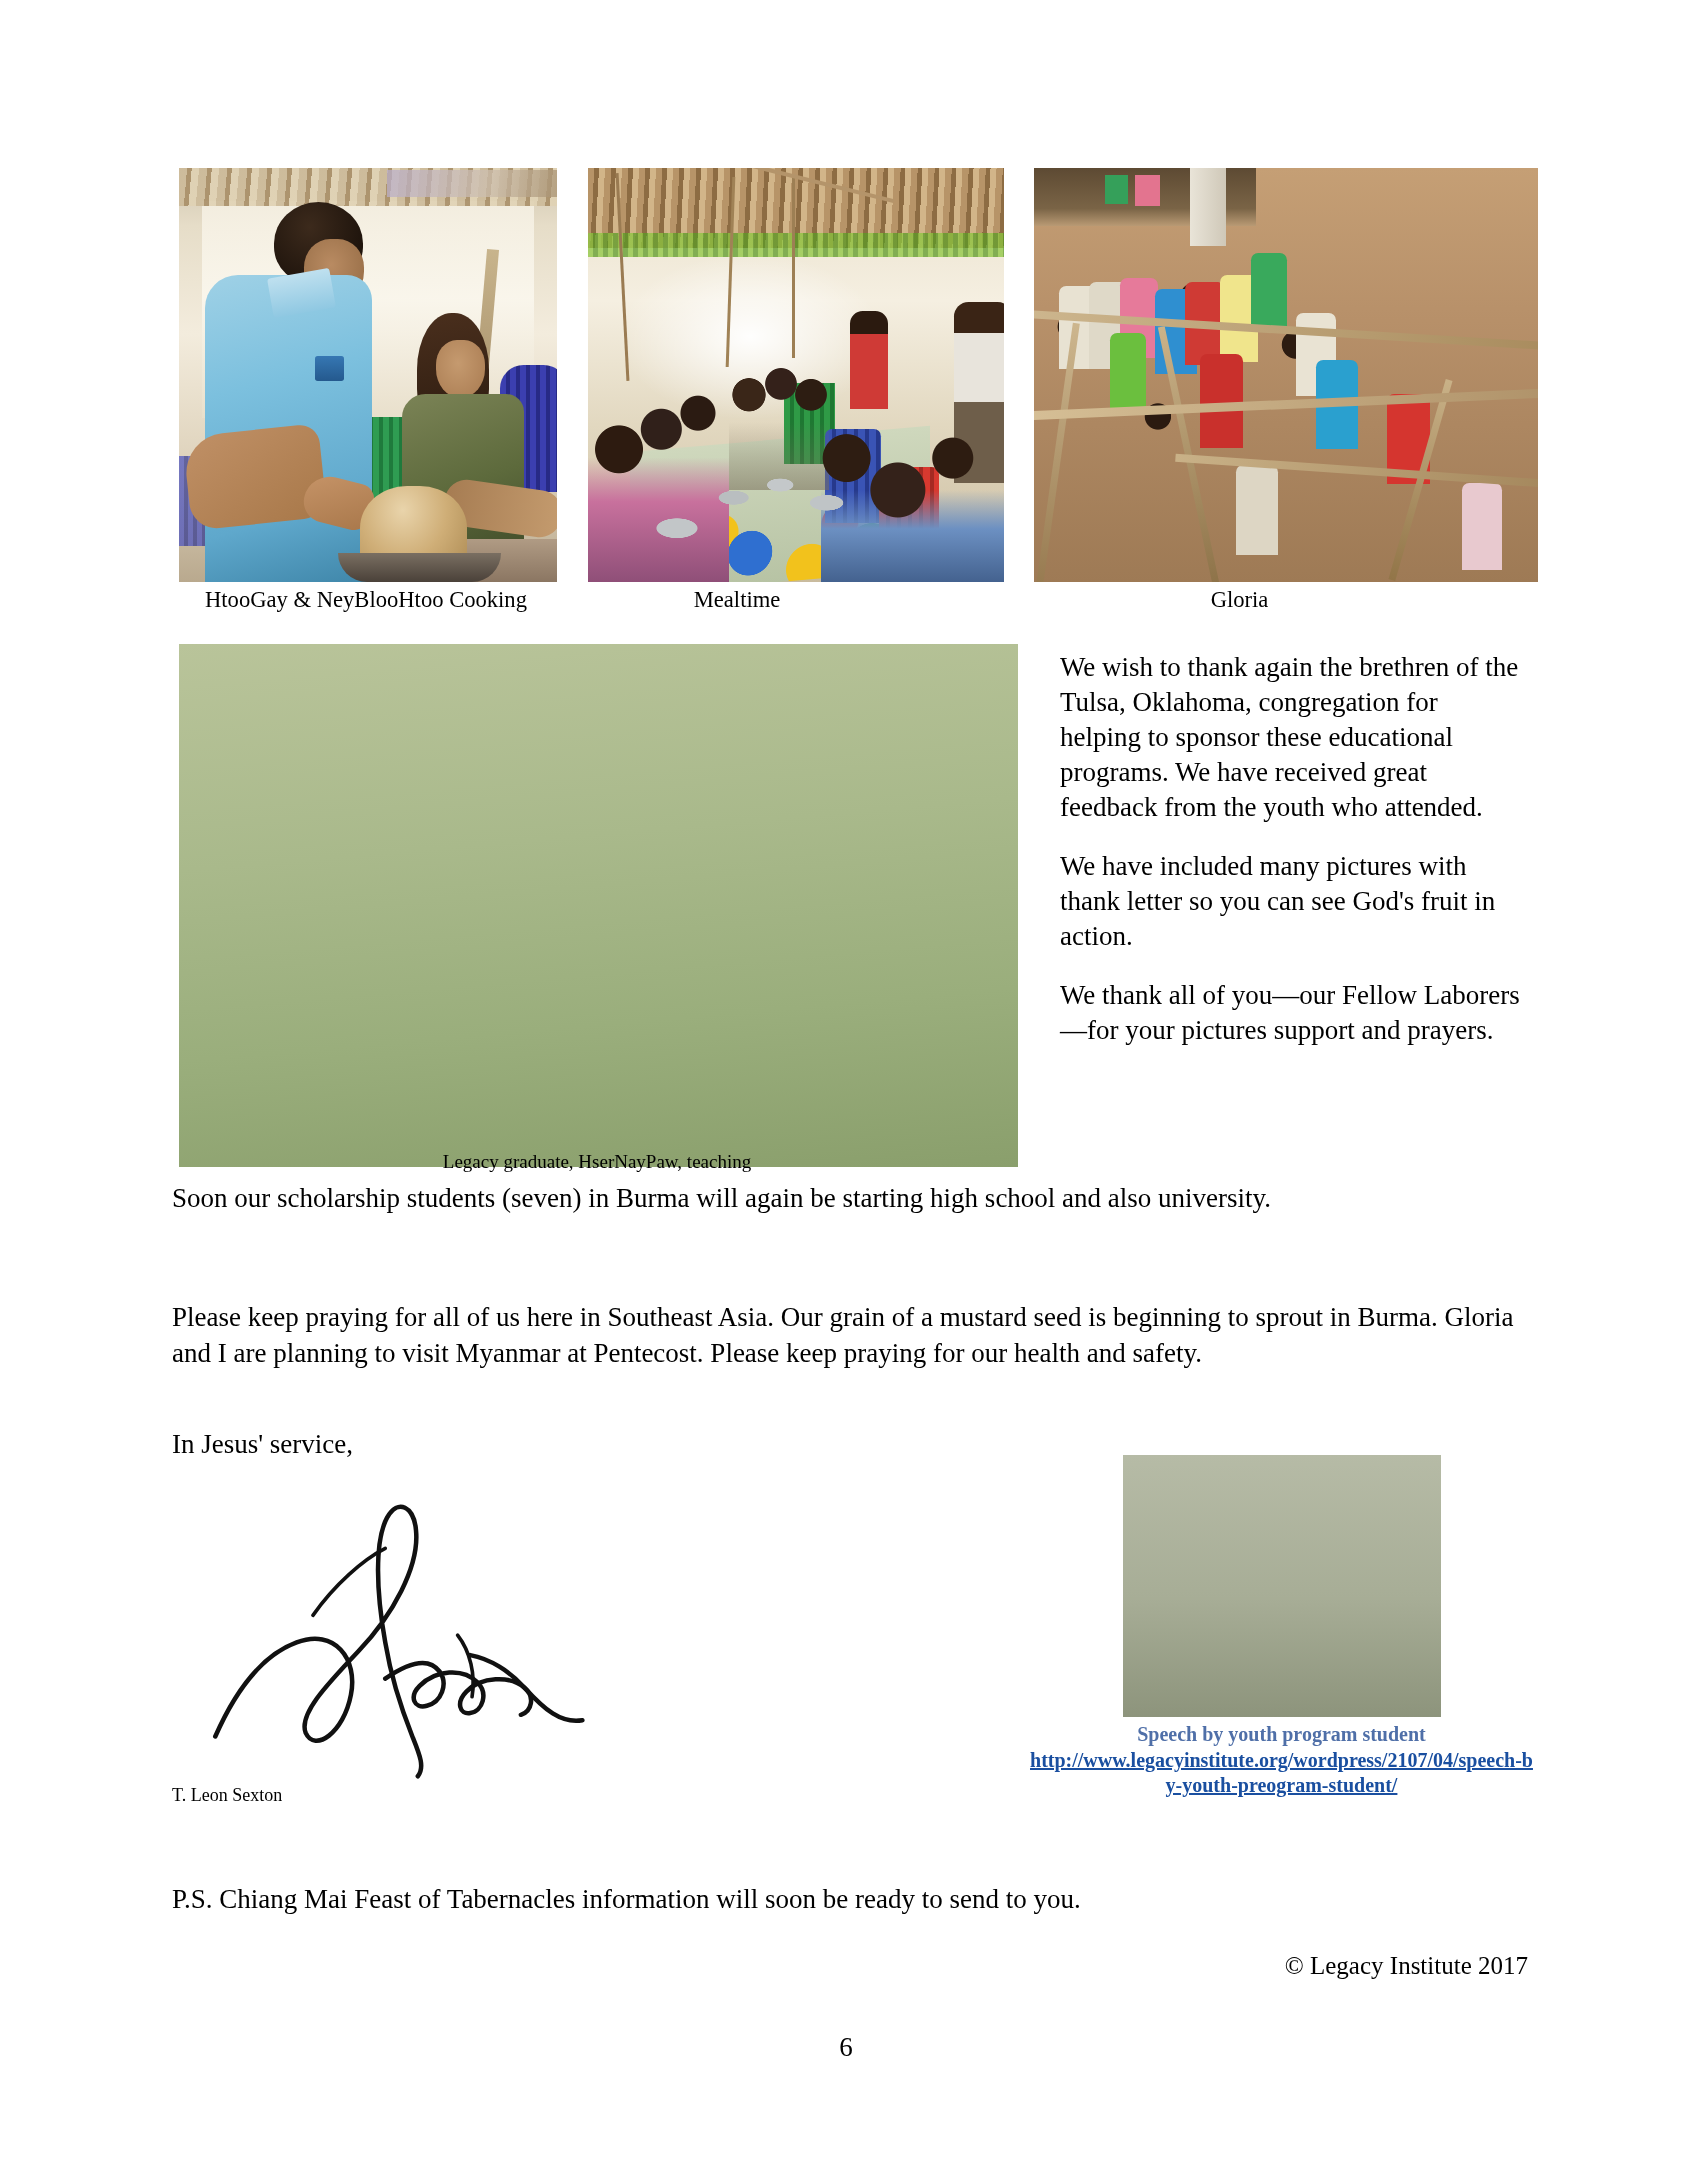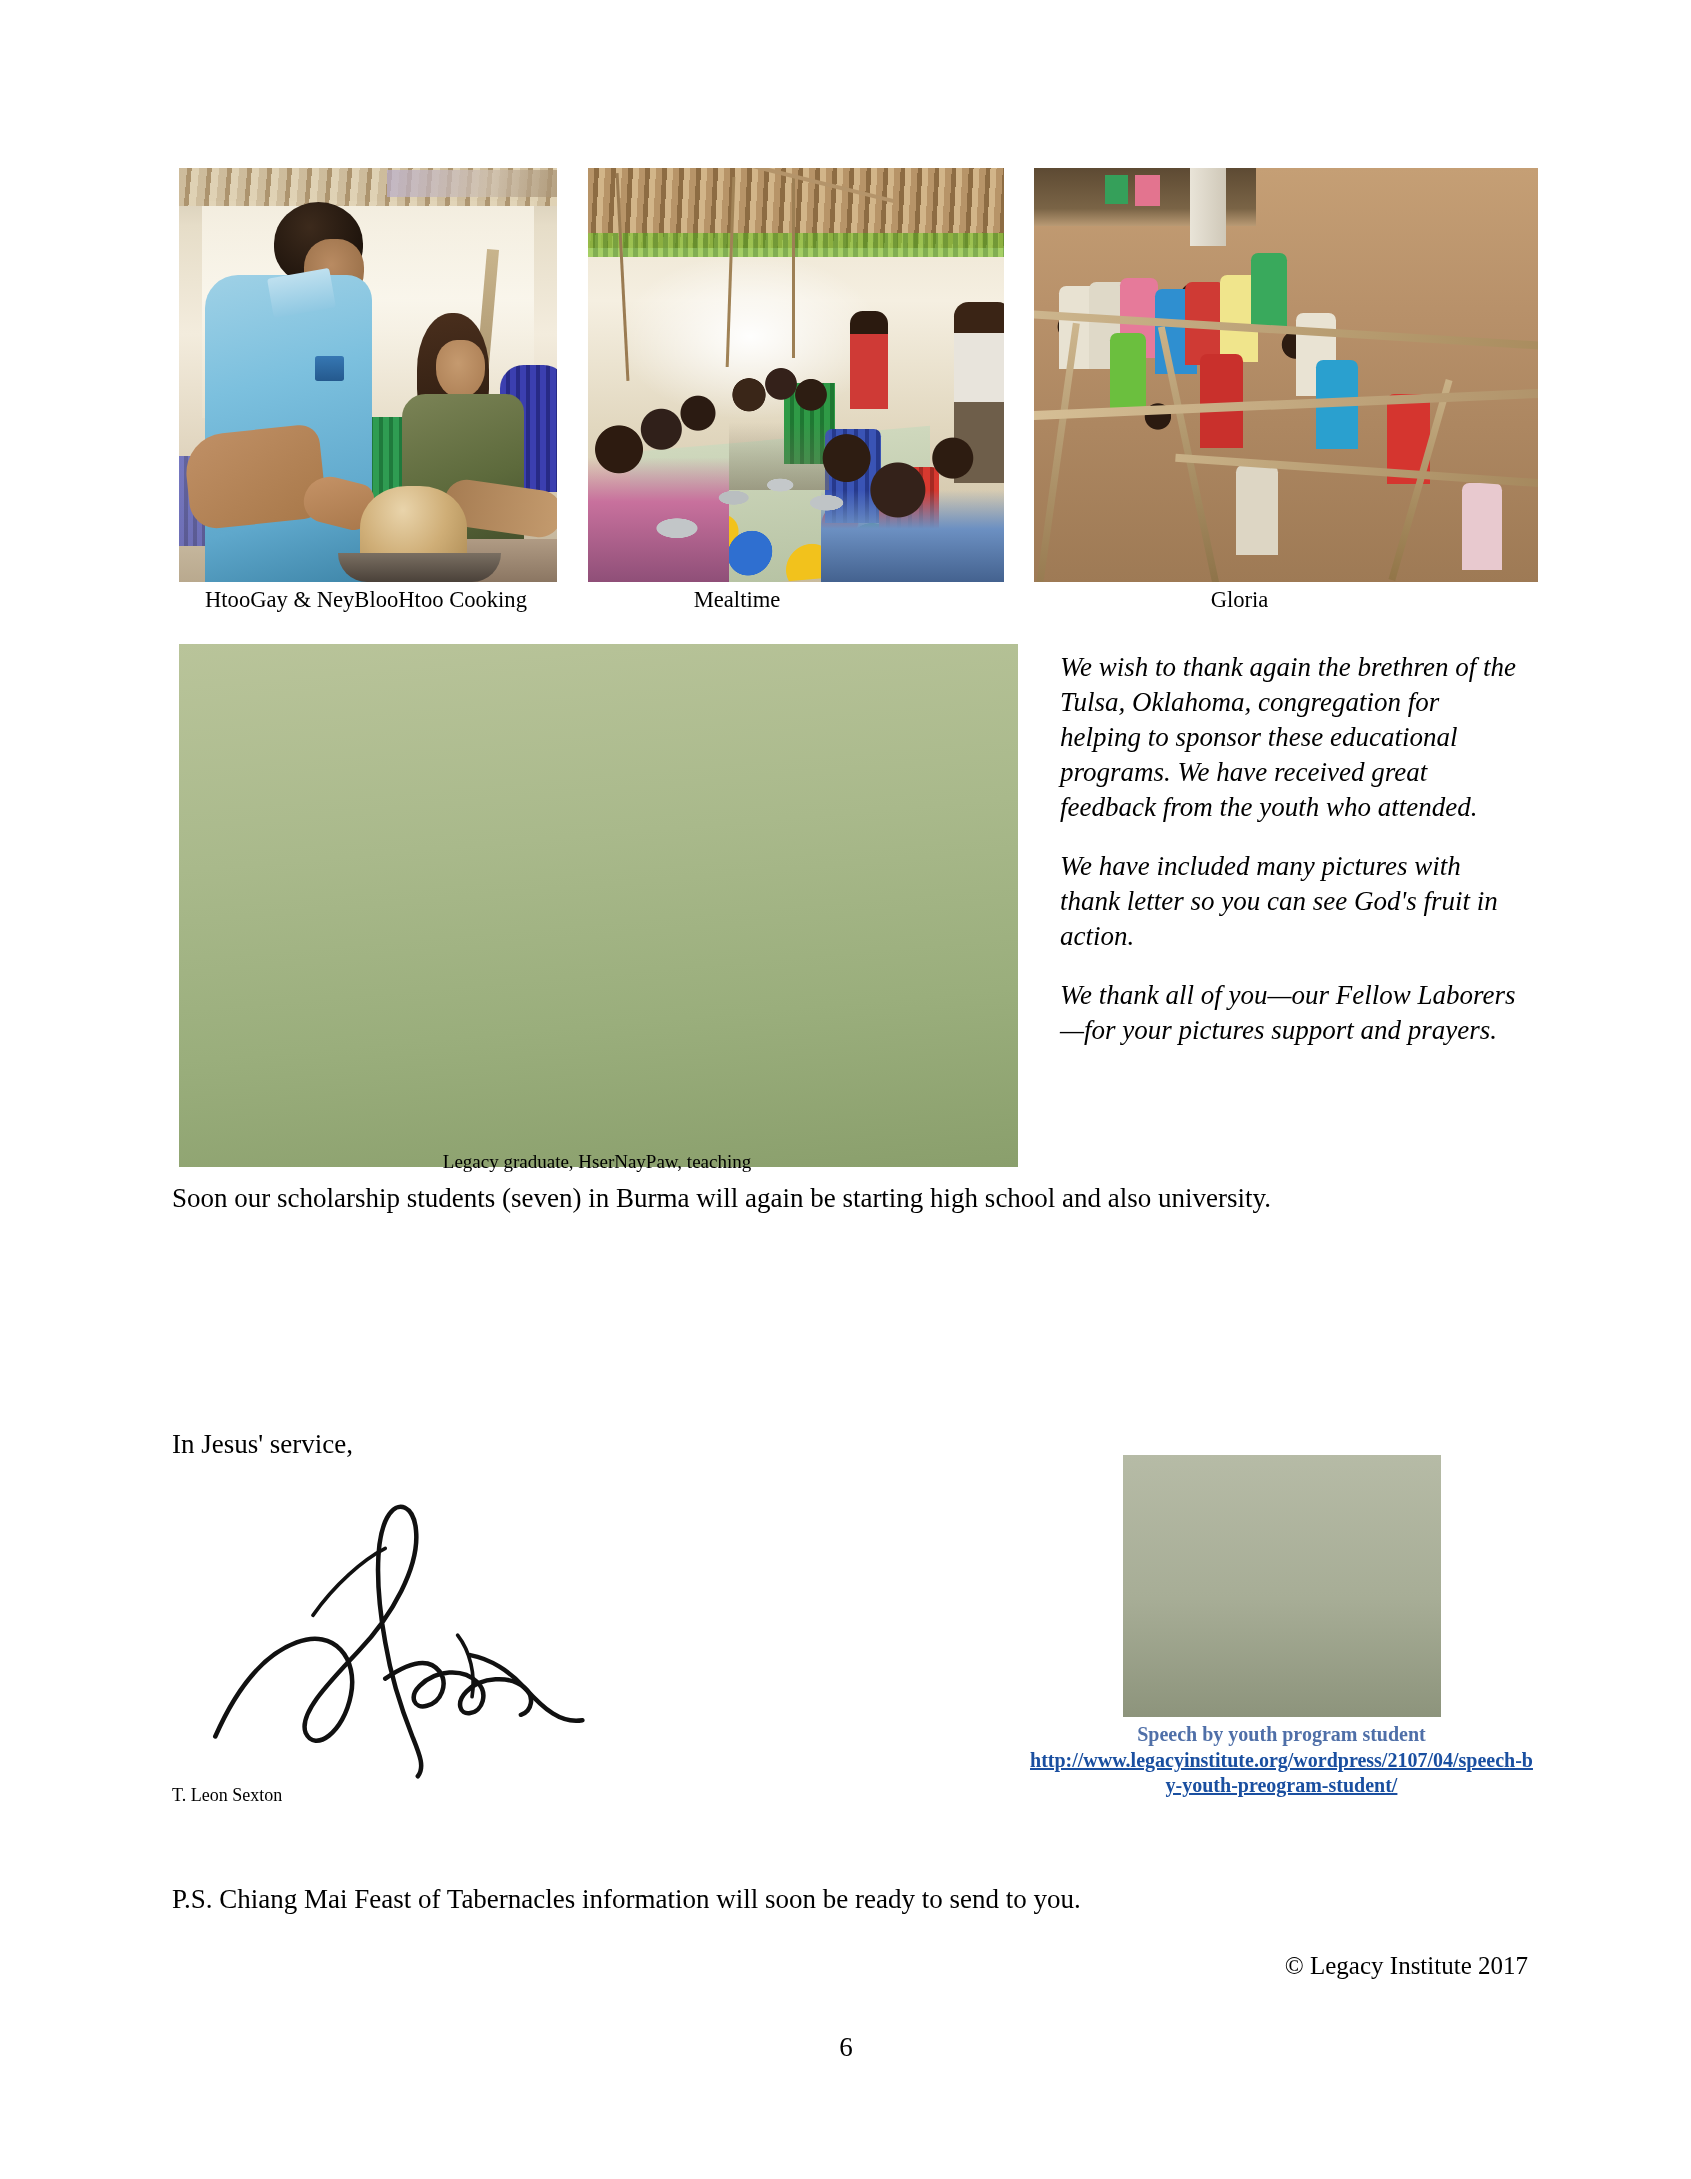--- a/index.html
+++ b/index.html
@@ -360,21 +360,20 @@
   #right-col {
     position: absolute;
     left: 1060px; top: 650px;
     width: 463px;
   }
   #right-col p {
     margin: 0 0 23.5px 0;
     font-size: 27px;
     line-height: 1.30;
     text-align: left;
-    font-style: italic;
   }
 
   
   .body-p {
     position: absolute;
     left: 172px;
     width: 1357px;
     font-size: 27px;
     line-height: 1.32;
     text-align: left;
@@ -539,20 +538,21 @@
 
   <div class="caption" id="cap-classroom">Legacy graduate, HserNayPaw, teaching</div>
 
   <div id="right-col">
     <p>We wish to thank again the brethren of the Tulsa, Oklahoma, congregation for helping to sponsor these educational programs.  We have received great feedback from the youth who attended.</p>
     <p>We have included many pictures with thank letter so you can see God's fruit in action.</p>
     <p>We thank all of you—our Fellow Laborers—for your pictures support and prayers.</p>
   </div>
 
   <div class="body-p" id="para-soon">Soon our scholarship students (seven) in Burma will again be starting high school and also university.</div>
+  <div class="body-p" id="para-pray">Please keep praying for all of us here in Southeast Asia.  Our grain of a mustard seed is beginning to sprout in Burma.  Gloria and I are planning to visit Myanmar at Pentecost.  Please keep praying for our health and safety.</div>
   <div class="body-p" id="closing">In Jesus' service,</div>
 
   <svg id="signature" viewBox="0 0 480 360">
     <path d="M18 300 C 40 250, 70 210, 108 196 C 150 180, 176 214, 168 254
              C 160 296, 128 318, 118 296 C 110 276, 140 244, 176 206
              C 214 166, 244 112, 240 72 C 238 46, 220 36, 208 58
              C 194 84, 196 140, 206 196 C 214 244, 228 280, 236 300
              C 244 320, 250 334, 242 344" fill="none" stroke="#111111" stroke-width="5" stroke-linecap="round"></path>
     <path d="M206 236 C 232 218, 254 212, 266 228 C 276 242, 268 262, 252 266
              C 238 270, 232 256, 244 244 C 262 226, 292 224, 308 240

